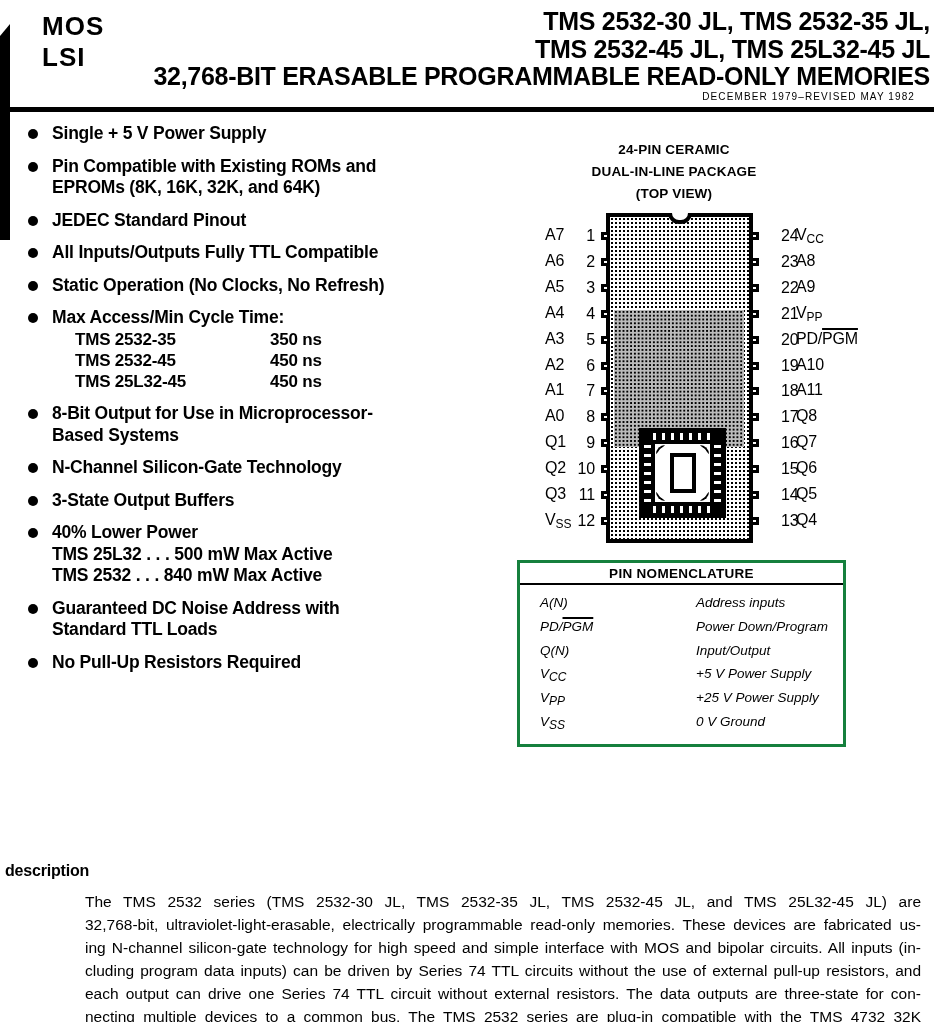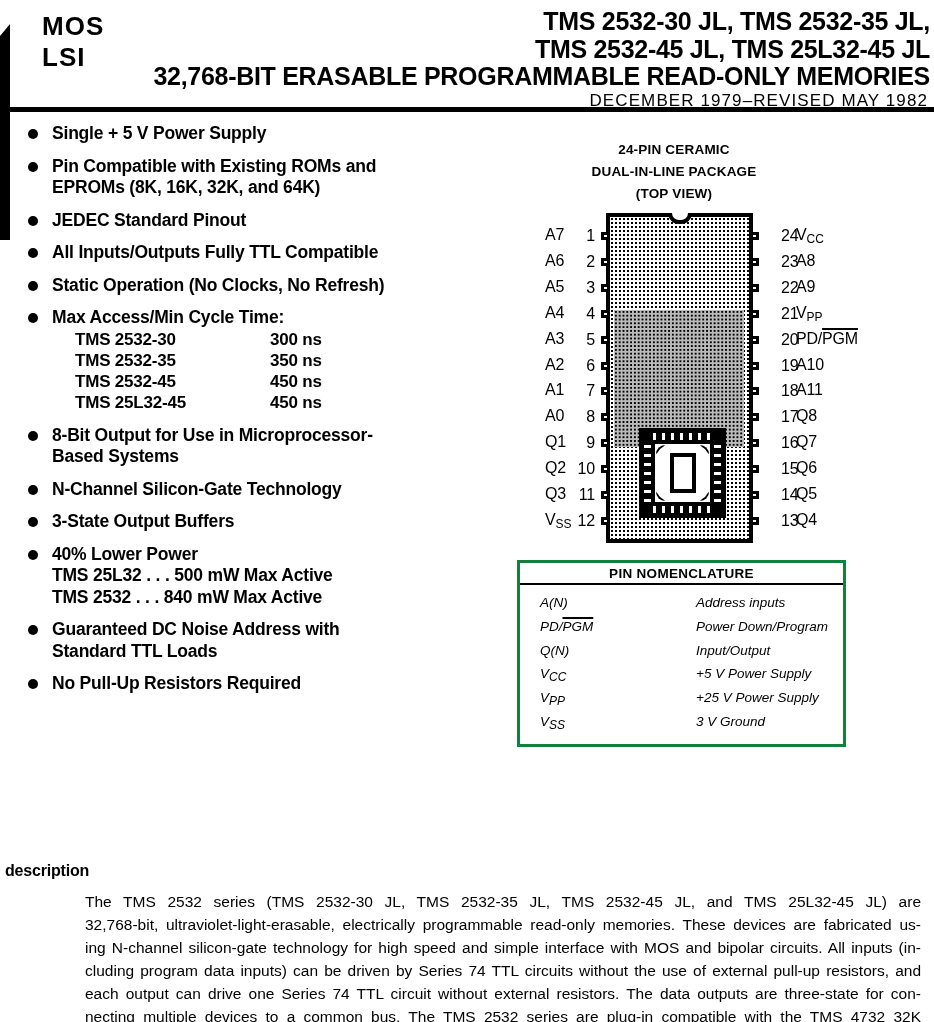--- a/index.html
+++ b/index.html
@@ -9,21 +9,21 @@
     background:#ffffff; color:#000000; overflow:hidden;
     font-family:"Liberation Sans", sans-serif;
   }
 
   
   .side-bar { position:absolute; left:0; top:24px; width:10px; height:216px; background:#000;
               clip-path:polygon(0 12px, 100% 0, 100% 100%, 0 100%); }
   .logo { position:absolute; left:42px; top:11px; font-weight:bold; font-size:26px; line-height:31px; letter-spacing:1px; }
   .title-block { position:absolute; right:4px; top:8px; text-align:right; font-weight:bold;
                  font-size:25px; line-height:27.5px; letter-spacing:-0.3px; white-space:nowrap; }
-  .revision { position:absolute; right:6px; top:91px; font-size:17px; letter-spacing:1.1px; }
+  .revision { position:absolute; right:19px; top:91px; font-size:10px; letter-spacing:1.1px; }
   .header-rule { position:absolute; left:10px; top:107px; width:924px; height:5px; background:#000; }
 
   
   .features { position:absolute; left:28px; top:123px; width:470px; }
   .feat { display:flex; margin-bottom:11px; }
   .bullet { flex:none; width:10px; height:10px; border-radius:50%; background:#000; margin:6px 14px 0 0; }
   .feat-body { font-weight:bold; font-size:17.5px; line-height:21.5px; letter-spacing:-0.2px; }
   .feat-line { white-space:nowrap; }
   .feat-trow { display:flex; padding-left:23px; font-size:17px; line-height:21.3px; }
   .feat-tname { width:195px; }
@@ -132,24 +132,20 @@
         <span class="bullet"></span>
         <div class="feat-body">
           <div class="feat-line">Static Operation (No Clocks, No Refresh)</div>
         </div>
       </div>
       <div class="feat">
         <span class="bullet"></span>
         <div class="feat-body">
           <div class="feat-line">Max Access/Min Cycle Time:</div>
           <div class="feat-trow">
-            <span class="feat-tname">TMS 2532-30</span>
-            <span class="feat-tval">300 ns</span>
-          </div>
-          <div class="feat-trow">
             <span class="feat-tname">TMS 2532-35</span>
             <span class="feat-tval">350 ns</span>
           </div>
           <div class="feat-trow">
             <span class="feat-tname">TMS 2532-45</span>
             <span class="feat-tval">450 ns</span>
           </div>
           <div class="feat-trow">
             <span class="feat-tname">TMS 25L32-45</span>
             <span class="feat-tval">450 ns</span>
@@ -365,21 +361,21 @@
         <div class="nom-row">
           <span class="nom-pin"><span>V</span><span class="sub">CC</span><span class="over"></span></span>
           <span class="nom-desc">+5 V Power Supply</span>
         </div>
         <div class="nom-row">
           <span class="nom-pin"><span>V</span><span class="sub">PP</span><span class="over"></span></span>
           <span class="nom-desc">+25 V Power Supply</span>
         </div>
         <div class="nom-row">
           <span class="nom-pin"><span>V</span><span class="sub">SS</span><span class="over"></span></span>
-          <span class="nom-desc">3 V Ground</span>
+          <span class="nom-desc">0 V Ground</span>
         </div>
       </div>
   </div>
 
   <div class="desc-heading">description</div>
   <div class="desc-body">
       <div class="desc-line">The TMS 2532 series (TMS 2532-30 JL, TMS 2532-35 JL, TMS 2532-45 JL, and TMS 25L32-45 JL) are</div>
       <div class="desc-line">32,768-bit, ultraviolet-light-erasable, electrically programmable read-only memories. These devices are fabricated us-</div>
       <div class="desc-line">ing N-channel silicon-gate technology for high speed and simple interface with MOS and bipolar circuits. All inputs (in-</div>
       <div class="desc-line">cluding program data inputs) can be driven by Series 74 TTL circuits without the use of external pull-up resistors, and</div>

